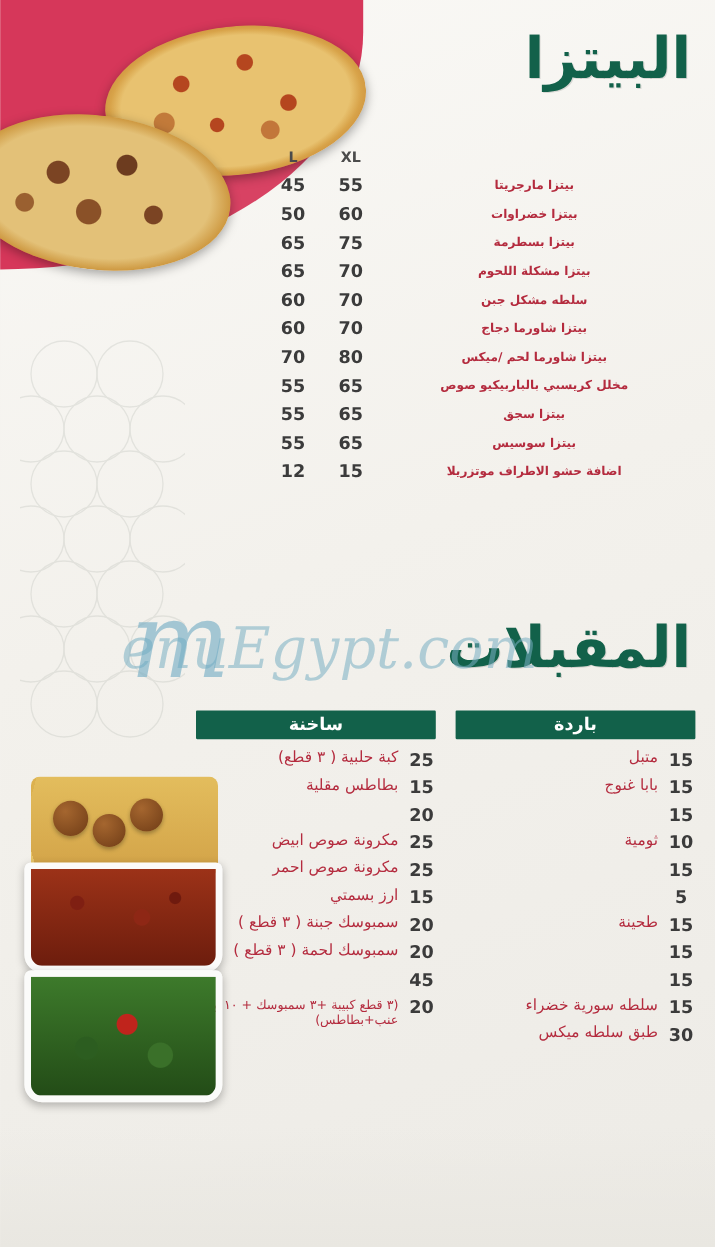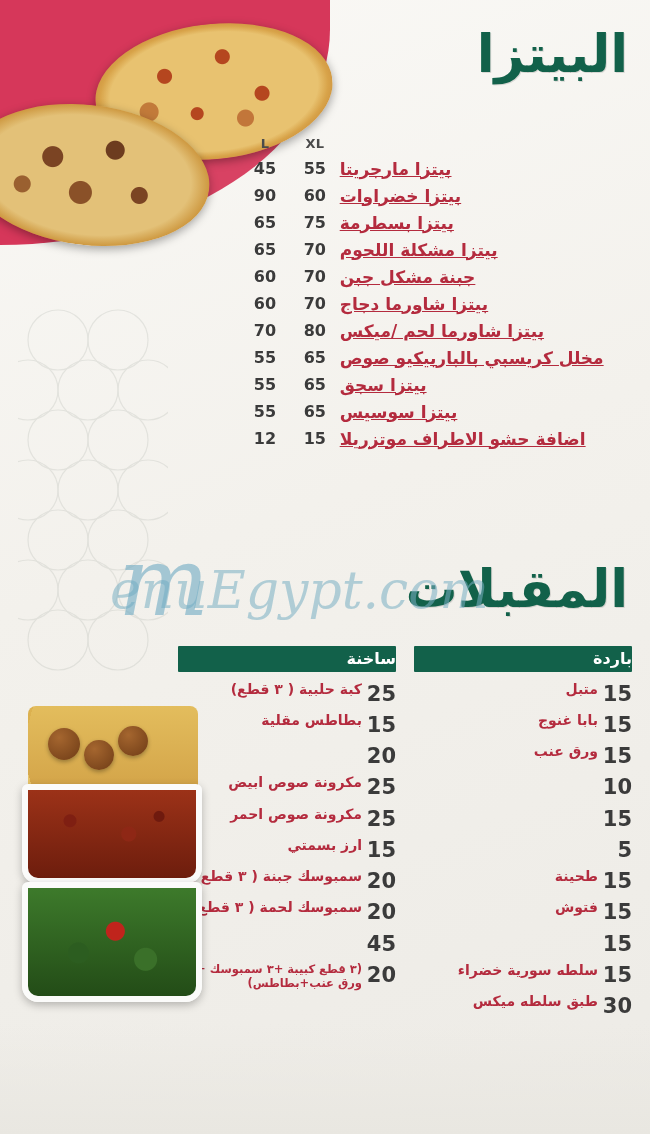--- a/index.html
+++ b/index.html
@@ -130,27 +130,26 @@
     text-align: center;
   }
   .pizza-table th.nameCol { width: 250px; }
   .pizza-table th.sizeCol { width: 46px; }
   .pizza-table td {
     padding: 3.5px 0;
     font-size: 15px;
     vertical-align: middle;
   }
   .pizza-table td.name {
-    text-align: left;
+    text-align: center;
     color: #b42b3e;
     font-weight: bold;
-    font-size: 17px;
+    font-size: 11px;
     padding-right: 4px;
     white-space: nowrap;
-    text-decoration: underline;
   }
   .pizza-table td.price {
     text-align: center;
     color: #3b3b3b;
     font-weight: bold;
     font-size: 16px;
   }
 
   
   .appet-wrap {
@@ -161,45 +160,45 @@
     display: flex;
     flex-direction: row;
     gap: 18px;
   }
   .appet-col { width: 218px; }
   .col-head {
     background: #12614a;
     color: #ffffff;
     font-size: 16px;
     font-weight: bold;
-    text-align: right;
+    text-align: center;
     padding: 3px 0 4px 0;
     margin-bottom: 6px;
     border-radius: 1px;
   }
   .appet-row {
     display: flex;
     flex-direction: row;
     align-items: flex-start;
     gap: 8px;
     padding: 2.5px 0;
   }
   .appet-price {
     width: 26px;
     flex: 0 0 26px;
-    text-align: right;
+    text-align: center;
     color: #3b3b3b;
     font-weight: bold;
-    font-size: 21px;
+    font-size: 16px;
     line-height: 1.25;
   }
   .appet-name {
     flex: 1 1 auto;
     color: #b42b3e;
-    font-weight: bold;
+    font-weight: normal;
     font-size: 14px;
     text-align: right;
     line-height: 1.25;
   }
   .appet-name.small { font-size: 11.5px; }
 
   
   .mezze {
     position: absolute;
     left: 22px;
@@ -321,34 +320,34 @@
     </thead>
     <tbody id="pizza-body">
         <tr>
           <td class="name">بيتزا مارجريتا</td>
           <td class="price">55</td>
           <td class="price">45</td>
         </tr>
         <tr>
           <td class="name">بيتزا خضراوات</td>
           <td class="price">60</td>
-          <td class="price">90</td>
+          <td class="price">50</td>
         </tr>
         <tr>
           <td class="name">بيتزا بسطرمة</td>
           <td class="price">75</td>
           <td class="price">65</td>
         </tr>
         <tr>
           <td class="name">بيتزا مشكلة اللحوم</td>
           <td class="price">70</td>
           <td class="price">65</td>
         </tr>
         <tr>
-          <td class="name">جبنة مشكل جبن</td>
+          <td class="name">سلطه مشكل جبن</td>
           <td class="price">70</td>
           <td class="price">60</td>
         </tr>
         <tr>
           <td class="name">بيتزا شاورما دجاج</td>
           <td class="price">70</td>
           <td class="price">60</td>
         </tr>
         <tr>
           <td class="name">بيتزا شاورما لحم /ميكس</td>
@@ -387,38 +386,37 @@
           <div class="appet-row">
             <div class="appet-price">15</div>
             <div class="appet-name">متبل</div>
           </div>
           <div class="appet-row">
             <div class="appet-price">15</div>
             <div class="appet-name">بابا غنوج</div>
           </div>
           <div class="appet-row">
             <div class="appet-price">15</div>
-            <div class="appet-name">ورق عنب</div>
           </div>
           <div class="appet-row">
             <div class="appet-price">10</div>
+            <div class="appet-name">ثومية</div>
           </div>
           <div class="appet-row">
             <div class="appet-price">15</div>
           </div>
           <div class="appet-row">
             <div class="appet-price">5</div>
           </div>
           <div class="appet-row">
             <div class="appet-price">15</div>
             <div class="appet-name">طحينة</div>
           </div>
           <div class="appet-row">
             <div class="appet-price">15</div>
-            <div class="appet-name">فتوش</div>
           </div>
           <div class="appet-row">
             <div class="appet-price">15</div>
           </div>
           <div class="appet-row">
             <div class="appet-price">15</div>
             <div class="appet-name">سلطه سورية خضراء</div>
           </div>
           <div class="appet-row">
             <div class="appet-price">30</div>

